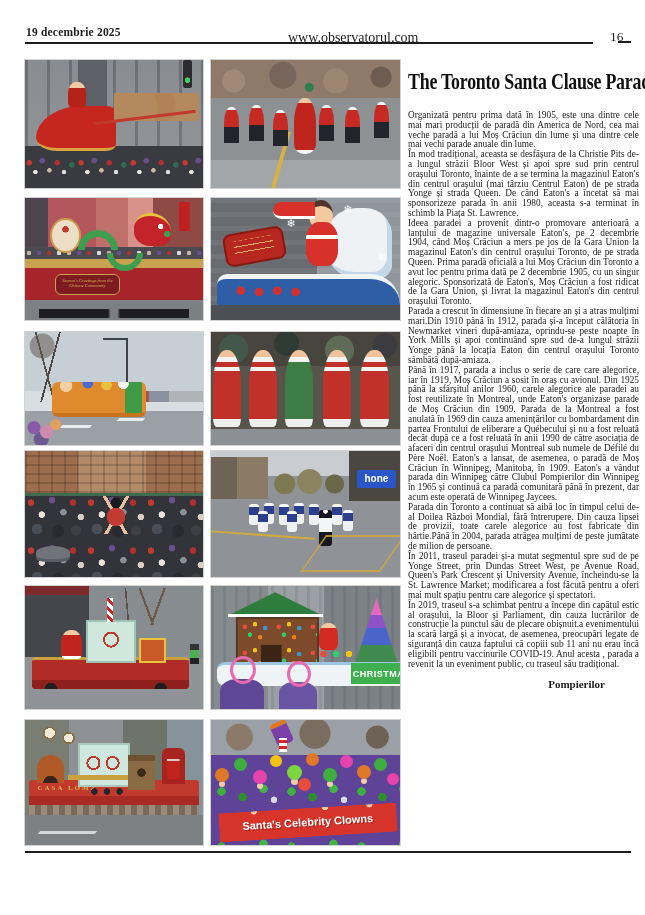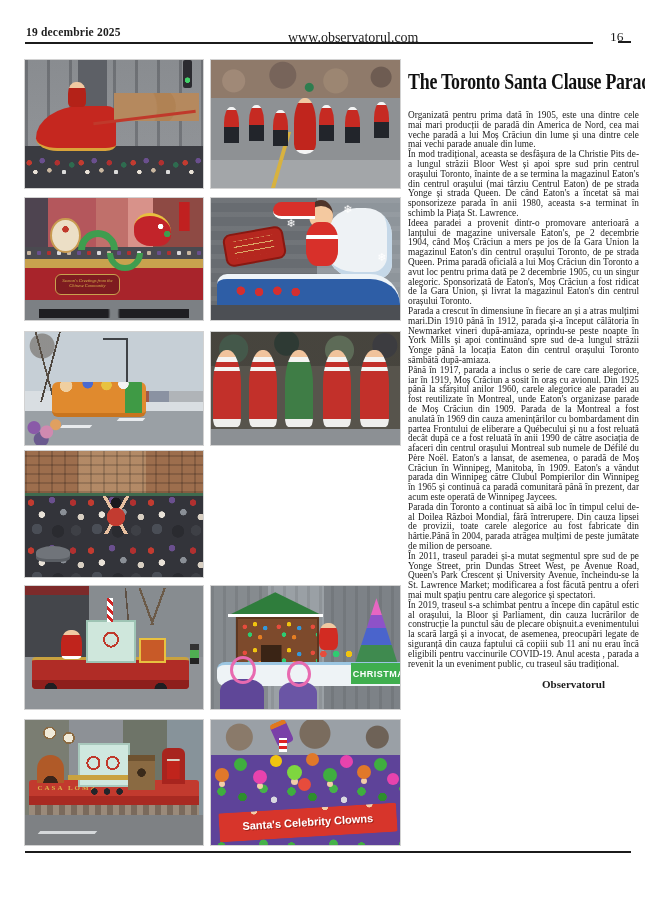--- a/index.html
+++ b/index.html
@@ -112,20 +112,40 @@
     <div class="dancer" style="left:79%;"></div>
   </div>
 
   <div class="ph" style="left:25px;top:451px;width:178px;height:126px;background:#33343a;">
     <div class="s" style="left:0;top:0;width:100%;height:33%;background-color:#9d6e4d;background-image:repeating-linear-gradient(90deg,rgba(0,0,0,.16) 0 2px,transparent 2px 13px),repeating-linear-gradient(0deg,rgba(0,0,0,.16) 0 2px,transparent 2px 9px),linear-gradient(90deg,transparent 0 30%,rgba(220,190,150,.35) 30% 68%,transparent 68%);border-bottom:3px solid #3f6b4f;"></div>
     <div class="s" style="left:0;top:33%;right:0;bottom:0;background-image:radial-gradient(circle at 10% 20%,#c23b30 0 3px,transparent 3.5px),radial-gradient(circle at 28% 45%,#e9e2d8 0 3px,transparent 3.5px),radial-gradient(circle at 45% 15%,#6a4f8e 0 3px,transparent 3.5px),radial-gradient(circle at 64% 40%,#8a8f96 0 3px,transparent 3.5px),radial-gradient(circle at 80% 20%,#b03030 0 3px,transparent 3.5px),radial-gradient(circle at 93% 50%,#d8cfc2 0 3px,transparent 3.5px),radial-gradient(circle at 20% 75%,#4a4e56 0 5px,transparent 5.5px),radial-gradient(circle at 55% 80%,#2a2b30 0 6px,transparent 6.5px),radial-gradient(circle at 85% 78%,#3e4046 0 5px,transparent 5.5px);background-size:60px 48px;"></div>
     <div class="s" style="left:42%;top:36%;width:18%;height:30%;background:radial-gradient(circle at 50% 18%,#1a1a1e 0 5px,transparent 5.5px),radial-gradient(circle at 50% 55%,#c23b30 0 9px,transparent 9.5px),linear-gradient(60deg,transparent 0 45%,#e8c0a0 45% 52%,transparent 52%),linear-gradient(-60deg,transparent 0 45%,#e8c0a0 45% 52%,transparent 52%);"></div>
     <div class="s" style="left:6%;bottom:14%;width:34px;height:13px;background:#70747a;border-radius:50% 50% 30% 30%;box-shadow:0 3px 0 #5a5e64;"></div>
   </div>
 
+  <div class="ph" style="left:211px;top:451px;width:189px;height:126px;background:linear-gradient(180deg,#c9cdd1 0 20%,#8f9296 20%);">
+    <div class="s" style="left:0;top:5%;width:30%;height:33%;background:linear-gradient(90deg,#6e6354 0 45%,#8a7b66 45%);"></div>
+    <div class="s" style="right:0;top:0;width:27%;height:40%;background:#4a4742;"></div>
+    <div class="s signpanel" style="right:2%;top:15%;width:21%;height:14%;background:#2a55c8;color:#fff;font:bold 10px 'Liberation Sans',sans-serif;border-radius:2px;">
+      <span>hone</span>
+    </div>
+    <div class="s" style="left:28%;top:14%;width:44%;height:20%;background:radial-gradient(circle at 25% 60%,#7d7a52 0 10px,transparent 11px),radial-gradient(circle at 55% 50%,#8a8560 0 12px,transparent 13px),radial-gradient(circle at 85% 60%,#6b684a 0 9px,transparent 10px);"></div>
+    <div class="bnd" style="left:20%;top:42%;"></div>
+    <div class="bnd" style="left:28%;top:41%;"></div>
+    <div class="bnd" style="left:36%;top:42%;"></div>
+    <div class="bnd" style="left:44%;top:41%;"></div>
+    <div class="bnd" style="left:52%;top:42%;"></div>
+    <div class="bnd" style="left:64%;top:42%;"></div>
+    <div class="bnd" style="left:25%;top:48%;"></div>
+    <div class="bnd" style="left:40%;top:48%;"></div>
+    <div class="bnd" style="left:70%;top:47%;"></div>
+    <div class="s" style="left:57%;top:47%;width:13px;height:36px;border-radius:3px;background-color:#f4f5f7;background-image:radial-gradient(circle at 50% 4%,#fff 0 2px,transparent 2.5px),linear-gradient(180deg,#14141a 0 22%,#f4f5f7 22% 62%,#17171d 62%);"></div>
+    <div class="s" style="right:4%;bottom:4%;width:40%;height:26%;border:2px solid #d0aa3c;transform:skewX(-35deg);opacity:.8;"></div>
+    <div class="s" style="left:0;top:66%;width:55%;height:2px;background:#d0aa3c;transform:rotate(4deg);"></div>
+  </div>
 
   <div class="ph" style="left:25px;top:586px;width:178px;height:123px;background:linear-gradient(180deg,rgba(0,0,0,0) 0 58%,#8f9397 58% 100%),linear-gradient(90deg,#44464b 0 36%,#878c90 36%);">
     <div class="s" style="left:0;top:0;width:36%;height:7%;background:#7d2a2a;"></div>
     <div class="s" style="left:40%;top:2%;width:58%;height:30%;background:linear-gradient(70deg,transparent 0 48%,#6b5a48 48% 50%,transparent 50%),linear-gradient(110deg,transparent 0 58%,#6b5a48 58% 60%,transparent 60%),linear-gradient(85deg,transparent 0 30%,#5e5044 30% 31.5%,transparent 31.5%);"></div>
     <div class="s" style="left:4%;top:58%;width:88%;height:23%;background-color:#b02c26;background-image:radial-gradient(circle at 12% 100%,#1e1e22 0 6px,transparent 6.5px),radial-gradient(circle at 82% 100%,#1e1e22 0 6px,transparent 6.5px),linear-gradient(180deg,#b02c26 0 70%,#8e1f1c 70%);border-top:3px solid #c9a23f;border-radius:4px;"></div>
     <div class="s" style="left:34%;top:28%;width:26%;height:31%;background-color:#cfe7dc;border:2px solid #9ec4b4;background-image:radial-gradient(circle at 50% 45%,transparent 0 6px,#c0392b 6px 8px,transparent 8px);"></div>
     <div class="s" style="left:46%;top:10%;width:6px;height:19%;background:repeating-linear-gradient(45deg,#fff 0 3px,#d02424 3px 6px);"></div>
     <div class="s" style="left:64%;top:42%;width:13%;height:17%;background:#c85a28;border:2px solid #e8c13f;"></div>
     <div class="s" style="left:20%;top:36%;width:12%;height:23%;background:linear-gradient(180deg,#f0c9a2 0 18%,#c0241c 18% 88%,#fff 88%);border-radius:45% 45% 20% 20%;"></div>
     <div class="s" style="right:2%;top:47%;width:9px;height:20px;background:linear-gradient(180deg,#333 0 28%,#4fae52 28% 70%,#222 70%);"></div>
@@ -189,17 +209,17 @@
     <div class="body">
       <p>Organizată pentru prima dată în 1905, este una dintre cele mai mari producții de paradă din America de Nord, cea mai veche paradă a lui Moș Crăciun din lume și una dintre cele mai vechi parade anuale din lume.</p>
       <p>În mod tradițional, aceasta se desfășura de la Christie Pits de-a lungul străzii Bloor West și apoi spre sud prin centrul orașului Toronto, înainte de a se termina la magazinul Eaton's din centrul orașului (mai târziu Centrul Eaton) de pe strada Yonge și strada Queen. De când Eaton's a încetat să mai sponsorizeze parada în anii 1980, aceasta s-a terminat în schimb la Piața St. Lawrence.</p>
       <p>Ideea paradei a provenit dintr-o promovare anterioară a lanțului de magazine universale Eaton's, pe 2 decembrie 1904, când Moș Crăciun a mers pe jos de la Gara Union la magazinul Eaton's din centrul orașului Toronto, de pe strada Queen. Prima paradă oficială a lui Moș Crăciun din Toronto a avut loc pentru prima dată pe 2 decembrie 1905, cu un singur alegoric. Sponsorizată de Eaton's, Moș Crăciun a fost ridicat de la Gara Union, și livrat la magazinul Eaton's din centrul orașului Toronto.</p>
       <p>Parada a crescut în dimensiune în fiecare an și a atras mulțimi mari.Din 1910 până în 1912, parada și-a început călătoria în Newmarket vineri după-amiaza, oprindu-se peste noapte în York Mills și apoi continuând spre sud de-a lungul străzii Yonge până la locația Eaton din centrul orașului Toronto sâmbătă după-amiaza.</p>
       <p>Până în 1917, parada a inclus o serie de care care alegorice, iar în 1919, Moș Crăciun a sosit în oraș cu avionul. Din 1925 până la sfârșitul anilor 1960, carele alegorice ale paradei au fost reutilizate în Montreal, unde Eaton's organizase parade de Moș Crăciun din 1909. Parada de la Montreal a fost anulată în 1969 din cauza amenințărilor cu bombardament din partea Frontului de eliberare a Québecului și nu a fost reluată decât după ce a fost reluată în anii 1990 de către asociația de afaceri din centrul orașului Montreal sub numele de Défilé du Père Noël. Eaton's a lansat, de asemenea, o paradă de Moș Crăciun în Winnipeg, Manitoba, în 1909. Eaton's a vândut parada din Winnipeg către Clubul Pompierilor din Winnipeg în 1965 și continuă ca paradă comunitară până în prezent, dar acum este operată de Winnipeg Jaycees.</p>
       <p>Parada din Toronto a continuat să aibă loc în timpul celui de-al Doilea Război Mondial, fără întrerupere. Din cauza lipsei de provizii, toate carele alegorice au fost fabricate din hârtie.Până în 2004, parada atrăgea mulțimi de peste jumătate de milion de persoane.</p>
       <p>În 2011, traseul paradei și-a mutat segmentul spre sud de pe Yonge Street, prin Dundas Street West, pe Avenue Road, Queen's Park Crescent și University Avenue, încheindu-se la St. Lawrence Market; modificarea a fost făcută pentru a oferi mai mult spațiu pentru care alegorice și spectatori.</p>
       <p>În 2019, traseul s-a schimbat pentru a începe din capătul estic al orașului, la Bloor și Parliament, din cauza lucrărilor de construcție la punctul său de plecare obișnuit.a evenimentului la scară largă și a invocat, de asemenea, preocupări legate de siguranță din cauza faptului că copiii sub 11 ani nu erau încă eligibili pentru vaccinurile COVID-19. Anul acesta , parada a revenit la un eveniment public, cu traseul său tradițional.</p>
     </div>
-    <div class="sig">Observatorul</div>
+    <div class="sig">Pompierilor</div>
   </div>
 
   <div class="abs brule"></div>
 </div>
 
 </body></html>

